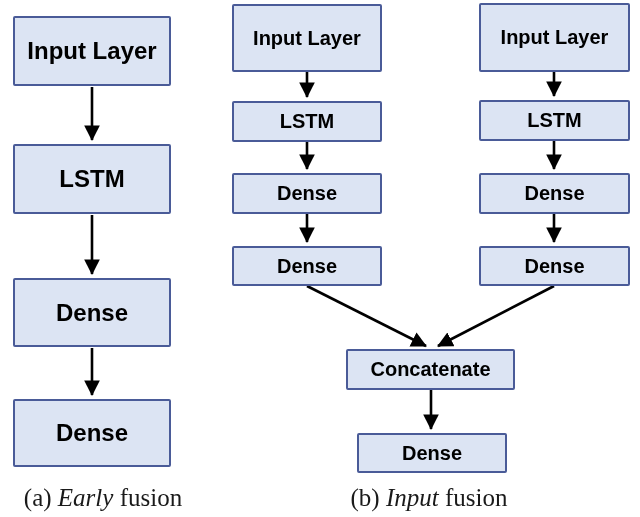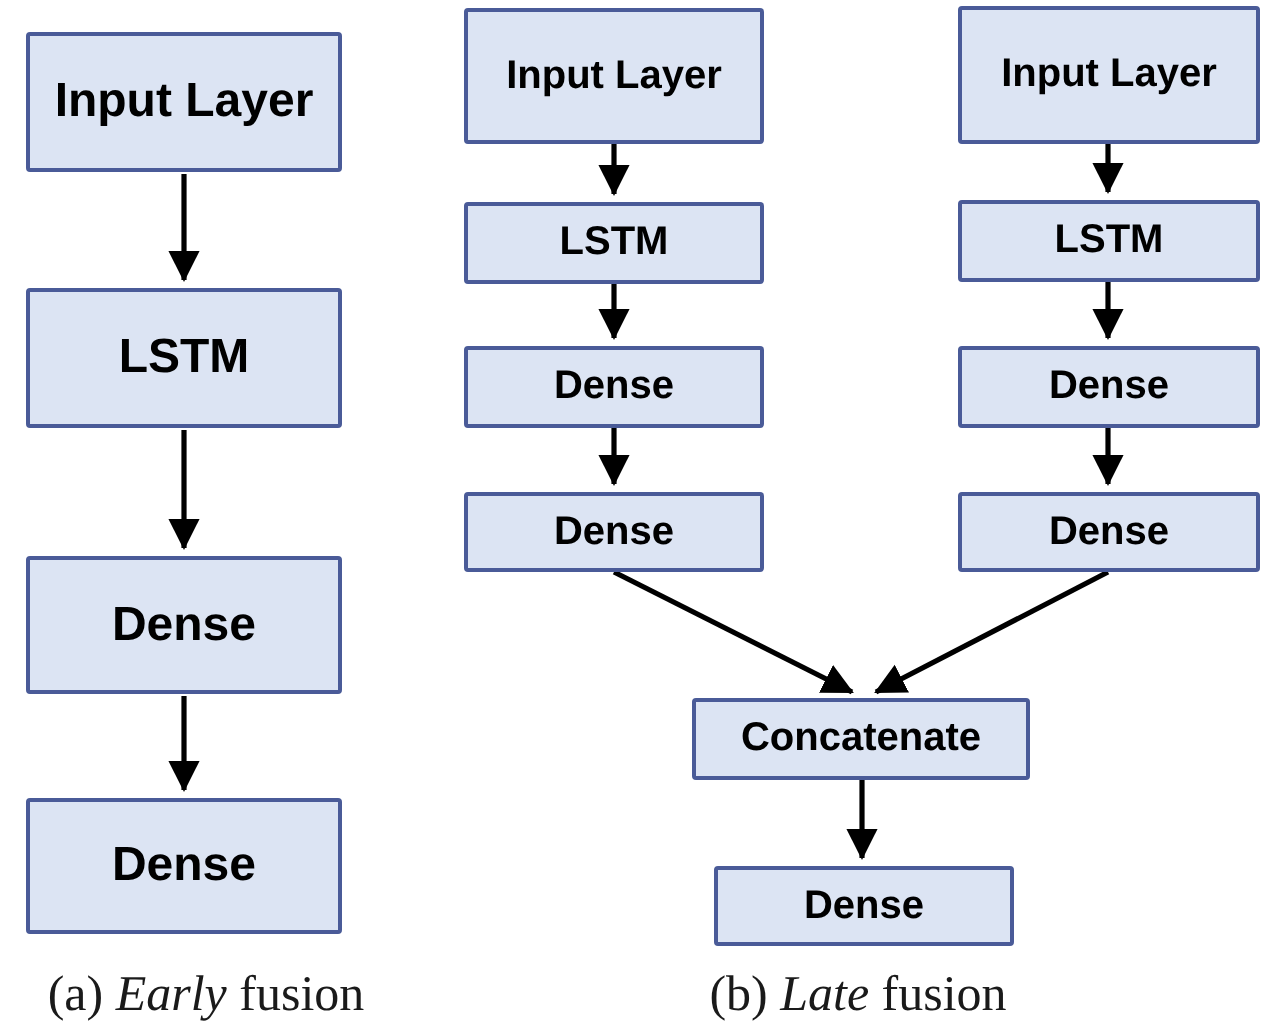--- a/index.html
+++ b/index.html
@@ -125,16 +125,16 @@
     <span>Concatenate</span>
   </div>
   <div class="node small" style="left:357px; top:433px; width:150px; height:40px;">
     <span>Dense</span>
   </div>
 
   <div class="caption" style="left:8px; top:484px; width:190px;">
     <span>(a)</span>&nbsp;<span class="it">Early</span>&nbsp;<span>fusion</span>
   </div>
   <div class="caption" style="left:334px; top:484px; width:190px;">
-    <span>(b)</span>&nbsp;<span class="it">Late</span>&nbsp;<span>fusion</span>
+    <span>(b)</span>&nbsp;<span class="it">Input</span>&nbsp;<span>fusion</span>
   </div>
 
 </div>
 
 </body></html>

